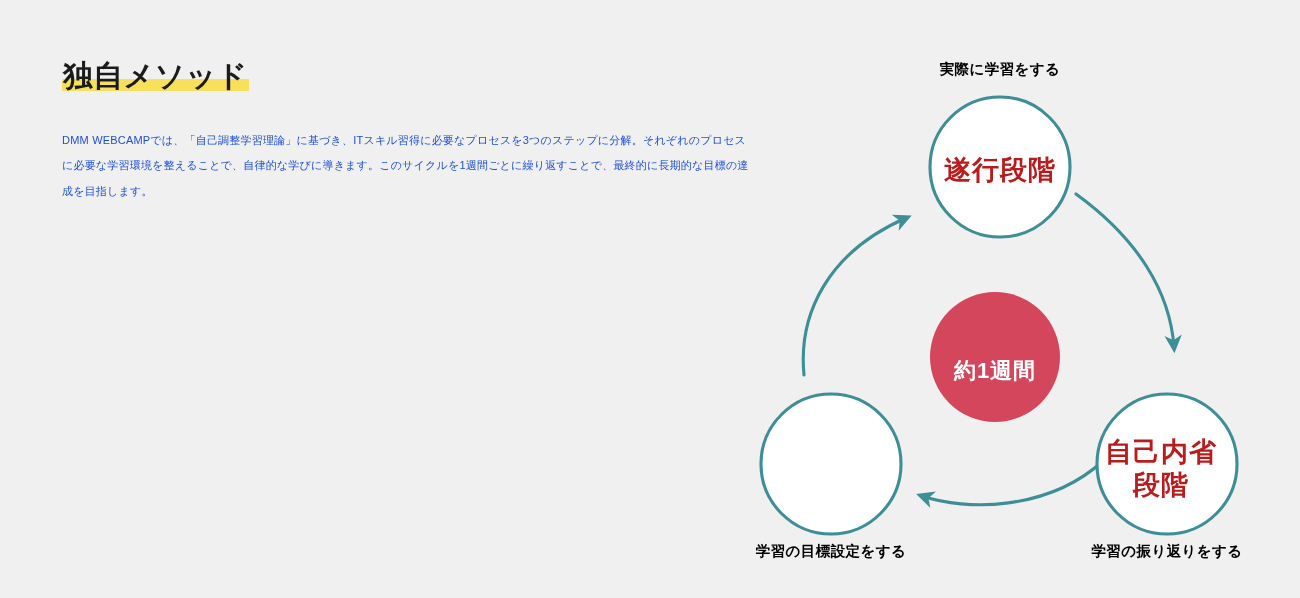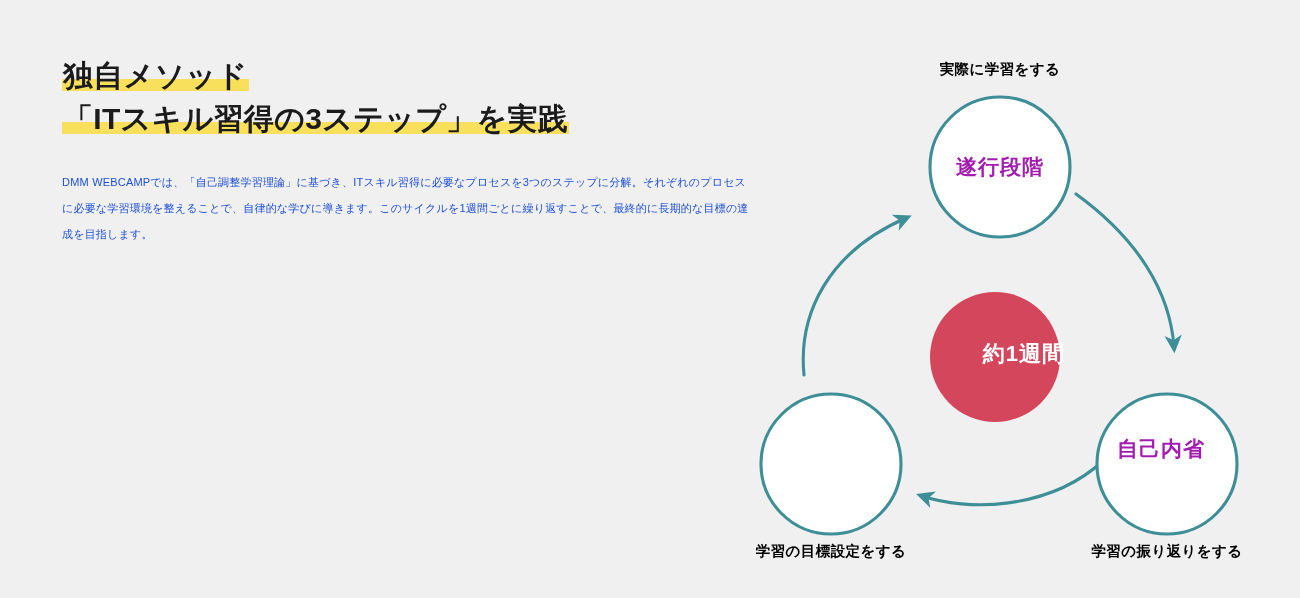--- a/index.html
+++ b/index.html
@@ -62,24 +62,24 @@
   .diagram-svg {
     position: absolute;
     inset: 0;
     width: 570px;
     height: 560px;
   }
 
   .node-label {
     position: absolute;
     text-align: center;
-    color: #a21caf;
+    color: #b91c1c;
     font-weight: bold;
     line-height: 1.22;
-    font-size: 21px;
+    font-size: 27px;
     letter-spacing: 1px;
     pointer-events: none;
   }
   .node-label.center-node {
     color: #FFFFFF;
     font-size: 22px;
   }
 
   .caption {
     position: absolute;
@@ -91,21 +91,20 @@
     white-space: nowrap;
   }
 </style>
 </head>
 <body>
 
 <div class="left-col">
 
   <h1 class="heading">
     <span class="hl-line"><span class="hl">独自メソッド</span></span>
-    <span class="hl-line"><span class="hl">「ITスキル習得の3ステップ」を実践</span></span>
   </h1>
 
   <p class="body-copy">DMM WEBCAMPでは、「自己調整学習理論」に基づき、ITスキル習得に必要なプロセスを3つのステップに分解。それぞれのプロセスに必要な学習環境を整えることで、自律的な学びに導きます。このサイクルを1週間ごとに繰り返すことで、最終的に長期的な目標の達成を目指します。</p>
 </div>
 
 <div class="diagram-wrap">
 
   <svg class="diagram-svg" viewBox="0 0 570 560">
     <defs>
       <marker id="arrowhead" markerWidth="7" markerHeight="7" refX="4.2" refY="3.3" orient="auto" markerUnits="strokeWidth">
@@ -125,23 +124,24 @@
 
     <circle cx="113" cy="440" r="70" fill="#FFFFFF" stroke="#3E8E98" stroke-width="3.1"></circle>
 
     <circle cx="277" cy="333" r="65" fill="#D4465C"></circle>
   </svg>
 
   <div class="node-label" style="left:212px; top:130px; width:140px;">遂行段階</div>
 
   <div class="node-label" style="left:379px; top:412px; width:128px;">
     <div>自己内省</div>
+    <div>段階</div>
   </div>
 
 
-  <div class="node-label center-node" style="left:207px; top:317px; width:140px;text-align:right;">約1週間</div>
+  <div class="node-label center-node" style="left:207px; top:334px; width:140px;">約1週間</div>
 
   <div class="caption" style="left:182px; top:36px; width:200px;">実際に学習をする</div>
 
   <div class="caption" style="left:339px; top:518px; width:220px;">学習の振り返りをする</div>
 
   <div class="caption" style="left:13px; top:518px; width:200px;">学習の目標設定をする</div>
 </div>
 
 </body></html>

